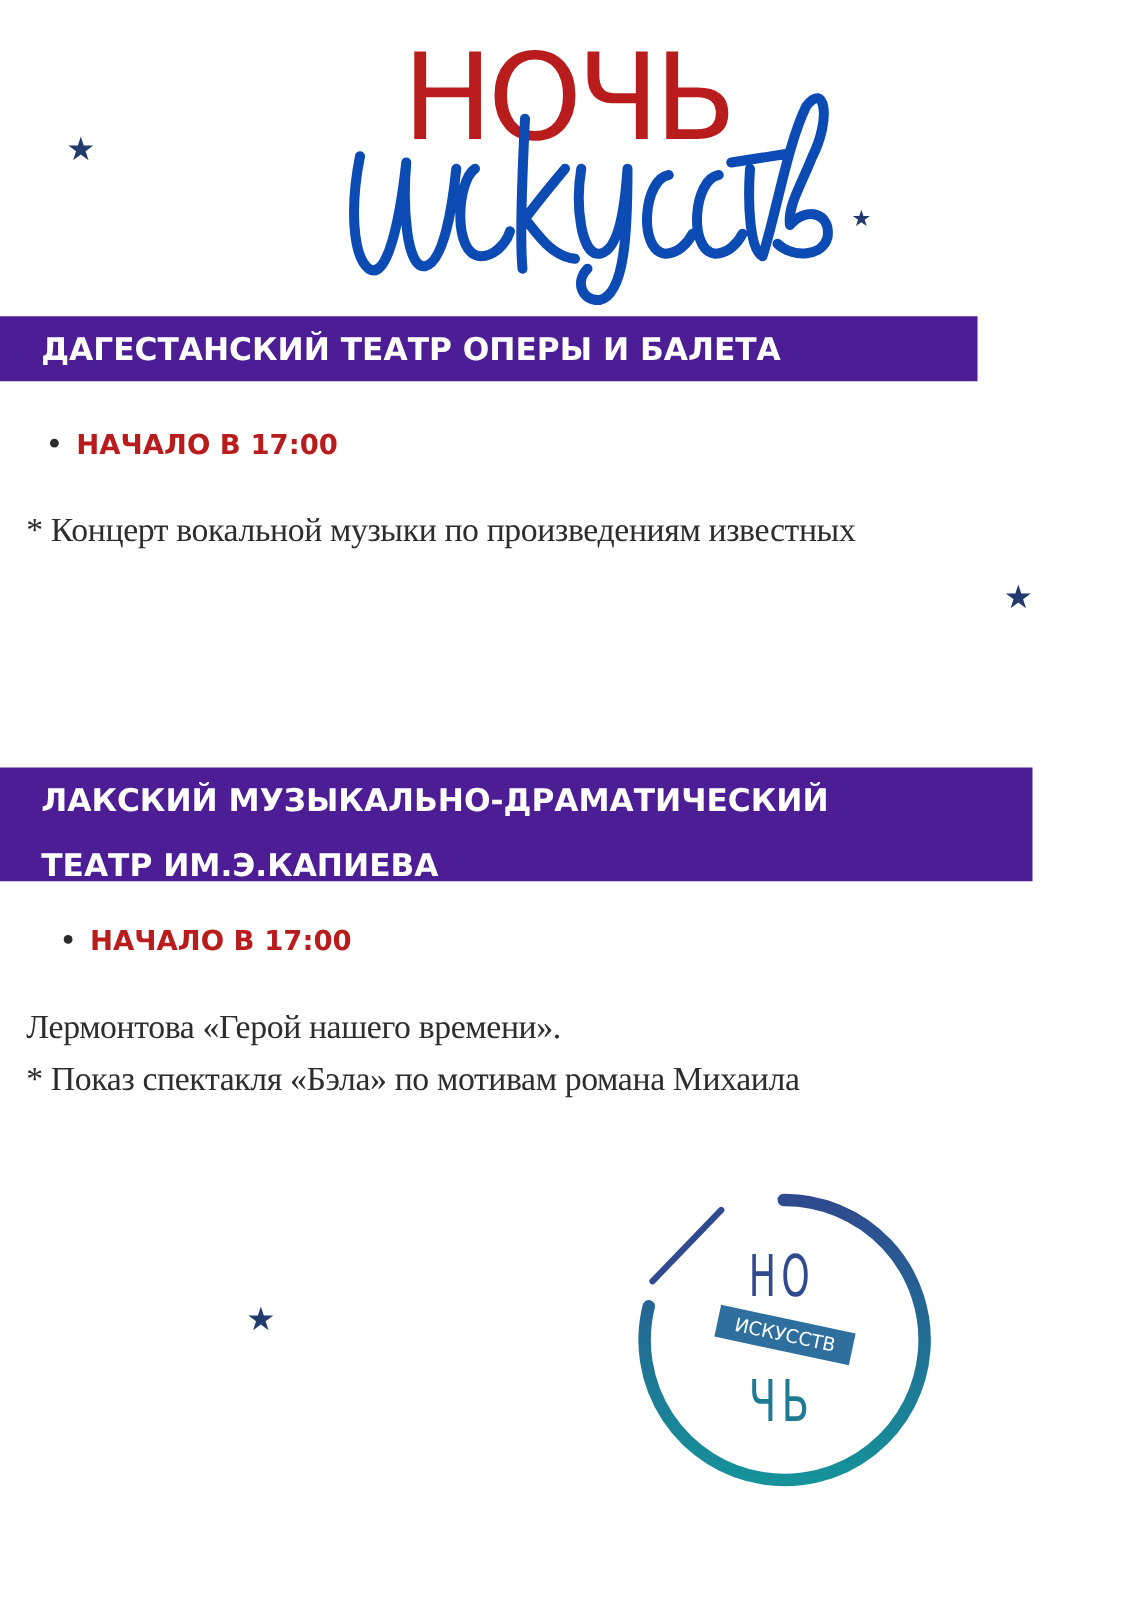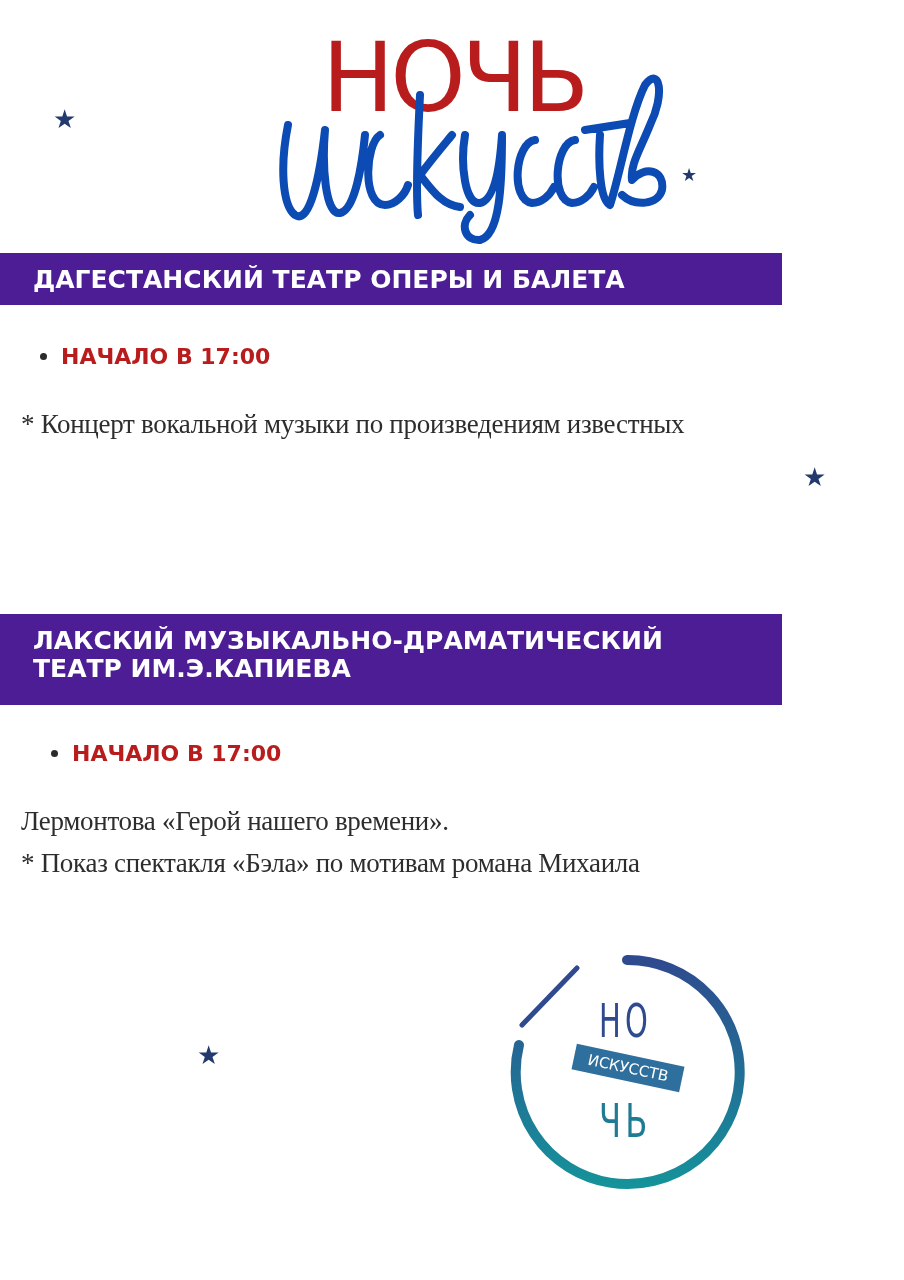--- a/index.html
+++ b/index.html
@@ -12,21 +12,21 @@
       left: 322px; top: 30px; font-family: "DejaVu Sans", sans-serif; font-weight: 400;
       font-size: 96px; color: #b91c1c; letter-spacing: -4px; line-height: 1;
     }
     .logo-script { left: 270px; top: 55px; width: 400px; height: 190px; }
     .banner {
       background: #4c1d95; color: #ffffff; font-family: "DejaVu Sans", sans-serif;
       font-weight: 700; letter-spacing: 0px;
     }
     .banner1 { left: 0; top: 253px; width: 782px; height: 52px; }
     .banner1 .t { position: absolute; left: 33px; top: 12px; font-size: 25px; }
-    .banner2 { left: 0; top: 614px; width: 782px; height: 91px; }
+    .banner2 { left: 0; top: 614px; width: 782px; height: 91px; padding-left: 44px; }
     .banner2 .t { position: absolute; left: 33px; font-size: 25px; }
     .start {
       font-family: "DejaVu Sans", sans-serif; font-weight: 700; color: #b91c1c; font-size: 22px;
     }
     .start .dot { display: inline-block; width: 7px; height: 7px; border-radius: 50%; background: #2b2b2b; margin-right: 14px; vertical-align: middle; position: relative; top: -2px; }
     .desc {
       font-family: "Liberation Serif", serif; color: #2d2d2d; font-size: 27px; line-height: 42px;
       letter-spacing: -0.3px;
     }
     .star { color: #223a6e; }
@@ -56,21 +56,21 @@
 </div>
 <div class="abs start" style="left:40px;top:344px;">
   <span class="dot"></span><span>НАЧАЛО В 17:00</span>
 </div>
 <div class="abs desc" style="left:21px;top:403px;">
   <div>* Концерт вокальной музыки по произведениям известных</div>
 </div>
 
 <div class="abs banner banner2">
   <span class="t" style="top:12px;">ЛАКСКИЙ МУЗЫКАЛЬНО-ДРАМАТИЧЕСКИЙ</span>
-  <span class="t" style="top:40px;text-align:right;">ТЕАТР ИМ.Э.КАПИЕВА</span>
+  <span class="t" style="top:64px;text-align:right;">ТЕАТР ИМ.Э.КАПИЕВА</span>
 </div>
 <div class="abs start" style="left:51px;top:741px;">
   <span class="dot"></span><span>НАЧАЛО В 17:00</span>
 </div>
 <div class="abs desc" style="left:21px;top:800px;">
   <div>Лермонтова «Герой нашего времени».</div>
   <div>* Показ спектакля «Бэла» по мотивам романа Михаила</div>
 </div>
 
 <div class="abs" style="left:507px;top:950px;width:245px;height:245px;">

